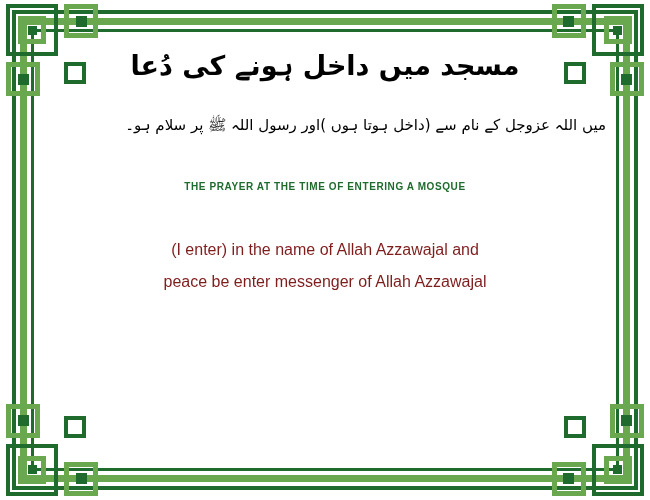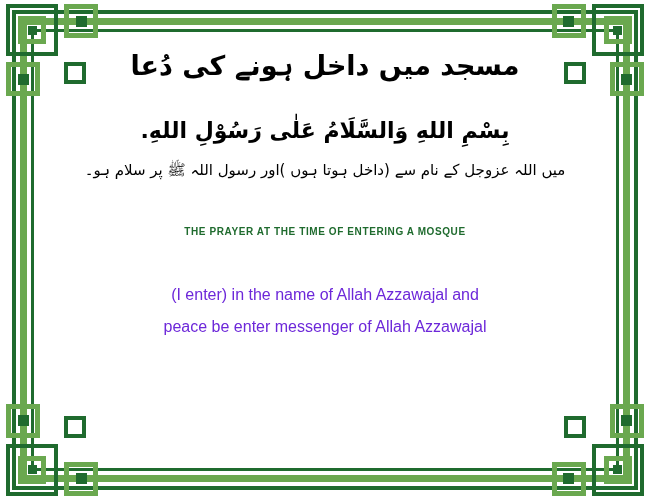--- a/index.html
+++ b/index.html
@@ -107,36 +107,37 @@
     line-height: 1.6;
     font-weight: bold;
   }
   .urdu-trans {
     margin-top: 10px;
     font-family: "DejaVu Sans", sans-serif;
     direction: rtl;
     font-size: 15px;
     color: #000000;
     line-height: 1.6;
+    text-align: right;
   }
 
   .english-title {
     margin-top: 44px;
     font-family: "Liberation Sans", sans-serif;
     font-size: 10px;
     font-weight: bold;
     color: #1f6b2e;
     letter-spacing: 0.6px;
   }
 
   .english-body {
     margin-top: 42px;
     font-family: "Liberation Sans", sans-serif;
     font-size: 16px;
-    color: #6d28d9;
+    color: #7f1d1d;
     line-height: 2.0;
   }
 </style>
 </head>
 <body>
 
 <div class="card">
 
   <div class="frame-outer"></div>
   <div class="frame-mid"></div>
@@ -184,21 +185,20 @@
     <div class="blk c-light" style="left:0px;  top:58px; width:34px; height:34px;"></div>
     <div class="blk c-fill-dark" style="left:12px; top:70px; width:11px; height:11px;"></div>
     <div class="blk c-dark" style="left:58px; top:58px; width:22px; height:22px;"></div>
   </div>
 
   <div class="content">
 
     <div class="title-ur">مسجد میں داخل ہونے کی دُعا</div>
 
     <div class="arabic-block">
-      <div class="arabic-line1">بِسْمِ اللهِ وَالسَّلَامُ عَلٰى رَسُوْلِ اللهِ.</div>
       <div class="urdu-trans">میں اللہ عزوجل کے نام سے (داخل ہوتا ہوں )اور رسول اللہ ﷺ پر سلام ہو۔</div>
     </div>
 
     <div class="english-title">THE PRAYER AT THE TIME OF ENTERING A MOSQUE</div>
 
     <div class="english-body">
       <div>(I enter) in the name of Allah Azzawajal and</div>
       <div>peace be enter messenger of Allah Azzawajal</div>
     </div>
 

